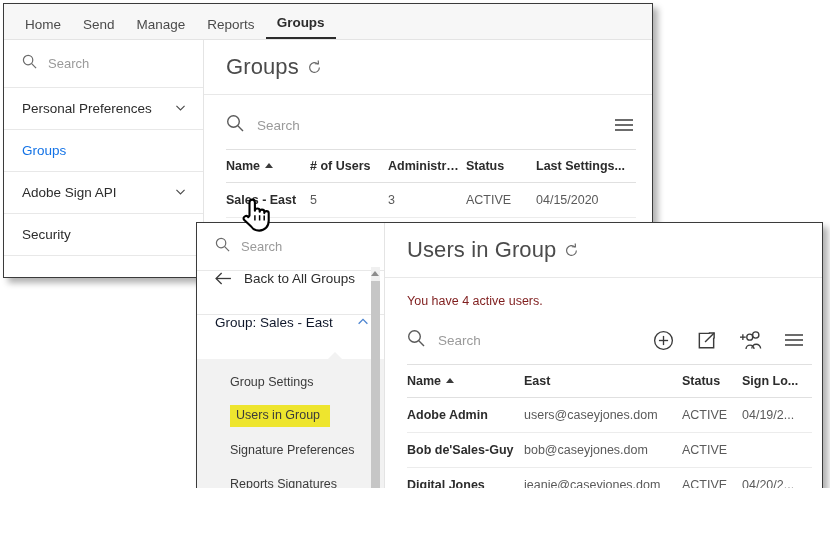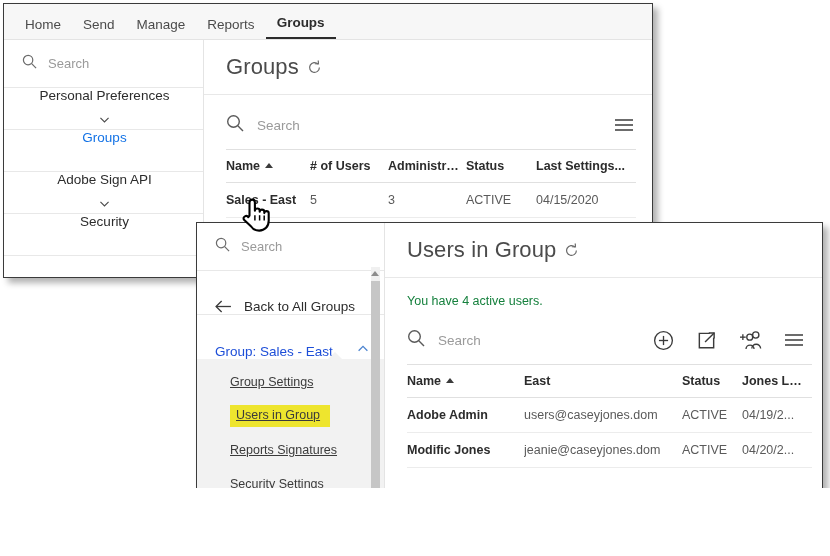--- a/index.html
+++ b/index.html
@@ -114,21 +114,20 @@
     height: 42px;
     display: flex;
     align-items: center;
     padding: 0 16px 0 18px;
     border-bottom: 1px solid #e8e8e8;
     box-sizing: border-box;
     font-size: 13.5px;
     color: #2c2c2c;
     cursor: pointer;
     justify-content: space-between;
-    flex-direction: column;
   }
   .side-item.link { color: #1473e6; }
   .side-item .chev { color: #4b4b4b; }
 
   
   .mainpane {
     flex: 1;
     min-width: 0;
     display: flex;
     flex-direction: column;
@@ -225,33 +224,33 @@
     width: 188px;
     border-right: 1px solid #e4e4e4;
     box-sizing: border-box;
     background: #ffffff;
     flex-shrink: 0;
     position: relative;
   }
   .side2-item {
     height: 44px;
     display: flex;
-    align-items: flex-end;
+    align-items: flex-start;
     padding: 0 14px 0 18px;
     border-bottom: 1px solid #e8e8e8;
     box-sizing: border-box;
     font-size: 13.5px;
     color: #2c2c2c;
     cursor: pointer;
     justify-content: space-between;
     background: #ffffff;
   }
   .side2-item.back { color: #2c2c2c; }
   .side2-item.grouprow {
-    color: #1d4ed8;
+    color: #0f172a;
     border-bottom: none;
     position: relative;
   }
   .subgroup {
     background: #f2f2f2;
     padding-top: 6px;
     position: relative;
   }
   .sub-caret {
     position: absolute;
@@ -263,21 +262,20 @@
     border-bottom: 8px solid #f2f2f2;
   }
   .sub-item {
     height: 34px;
     display: flex;
     align-items: center;
     padding-left: 33px;
     font-size: 12.5px;
     color: #3b3b3b;
     cursor: pointer;
-    text-decoration: underline;
   }
   .sub-item .hl {
     background: #eee52e;
     padding: 3px 10px 3px 6px;
     display: inline-block;
     line-height: 1.25;
   }
   .back-arrow {
     display: inline-flex;
     margin-right: 12px;
@@ -304,21 +302,21 @@
     right: 5px;
     top: 48px;
     width: 0; height: 0;
     border-left: 4px solid transparent;
     border-right: 4px solid transparent;
     border-bottom: 5px solid #8c8c8c;
   }
 
   .subtitle-line {
     font-size: 12.5px;
-    color: #15803d;
+    color: #7f1d1d;
     padding: 16px 0 2px 22px;
   }
 
   
   #hand-cursor {
     position: absolute;
     left: 240px;
     top: 196px;
     z-index: 10;
     pointer-events: none;
@@ -488,20 +486,23 @@
 
         <div class="subgroup">
           <div class="sub-caret"></div>
           <div class="sub-item">
               <span>Group Settings</span>
             </div>
           <div class="sub-item">
               <span class="hl">Users in Group</span>
             </div>
           <div class="sub-item">
+              <span>Signature Preferences</span>
+            </div>
+          <div class="sub-item">
               <span>Reports Signatures</span>
             </div>
           <div class="sub-item">
               <span>Security Settings</span>
             </div>
         </div>
 
         <div class="scrollbar-track"></div>
         <div class="scrollbar-thumb"></div>
         <div class="scroll-up-arrow"></div>
@@ -572,32 +573,38 @@
               <col style="width:117px">
                 <col style="width:158px">
                 <col style="width:60px">
                 <col style="width:70px">
             </colgroup>
             <thead>
               <tr>
                 <th><span>Name</span><span class="sortcaret"></span></th>
                 <th>East</th>
                 <th>Status</th>
-                <th>Jones Lo...</th>
+                <th>Sign Lo...</th>
               </tr>
             </thead>
             <tbody>
               <tr>
                 <td class="namecell">Adobe Admin</td>
                 <td>users@caseyjones.dom</td>
                 <td>ACTIVE</td>
                 <td>04/19/2...</td>
               </tr>
               <tr>
-                <td class="namecell">Modific Jones</td>
+                <td class="namecell">Bob de'Sales-Guy</td>
+                <td>bob@caseyjones.dom</td>
+                <td>ACTIVE</td>
+                <td></td>
+              </tr>
+              <tr>
+                <td class="namecell">Digital Jones</td>
                 <td>jeanie@caseyjones.dom</td>
                 <td>ACTIVE</td>
                 <td>04/20/2...</td>
               </tr>
             </tbody>
           </table>
         </div>
 
       </div>
     </div>

